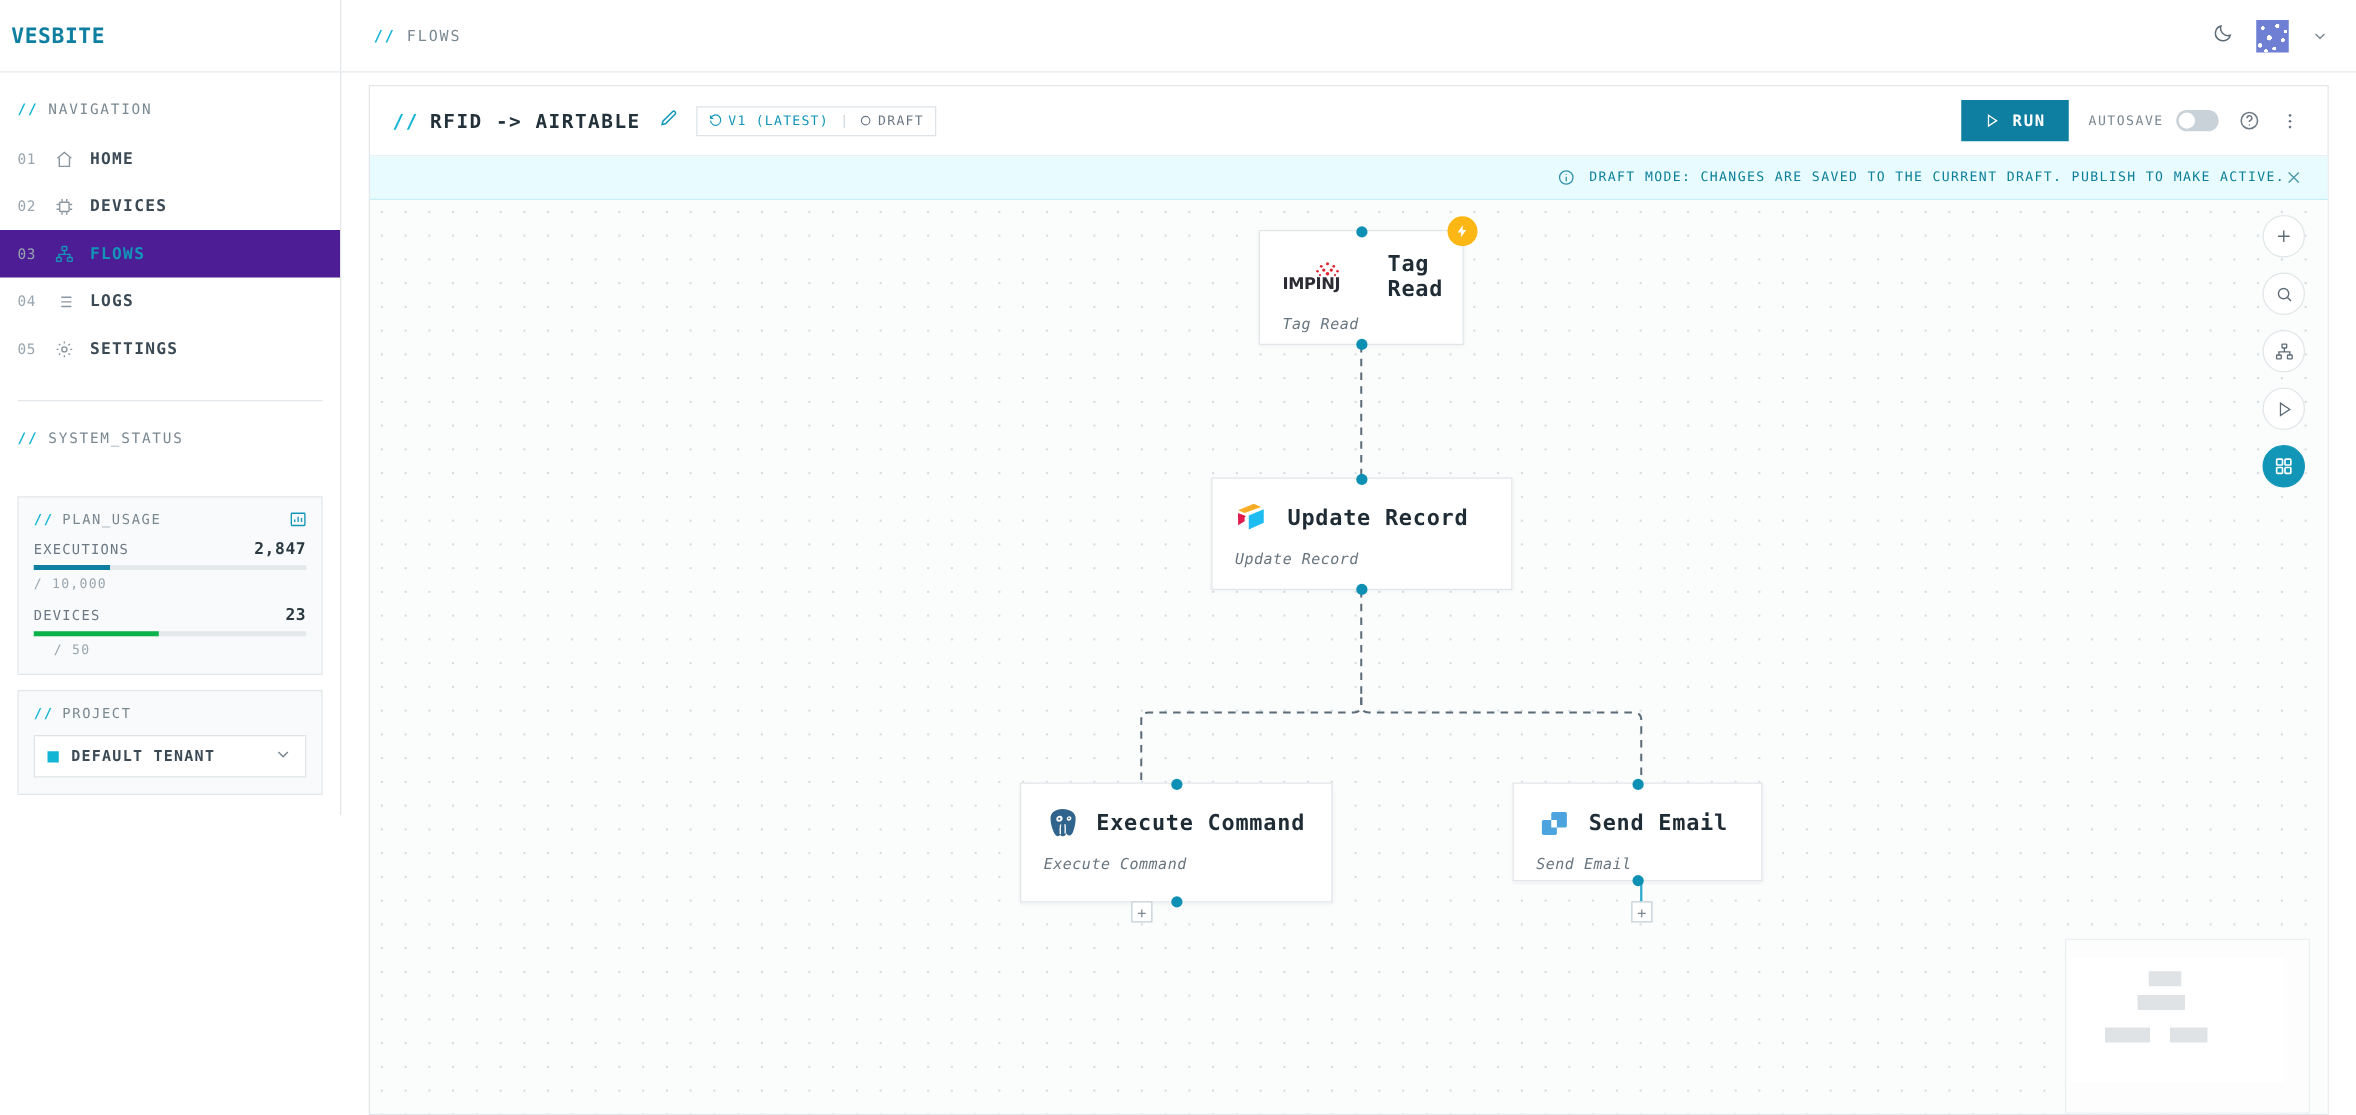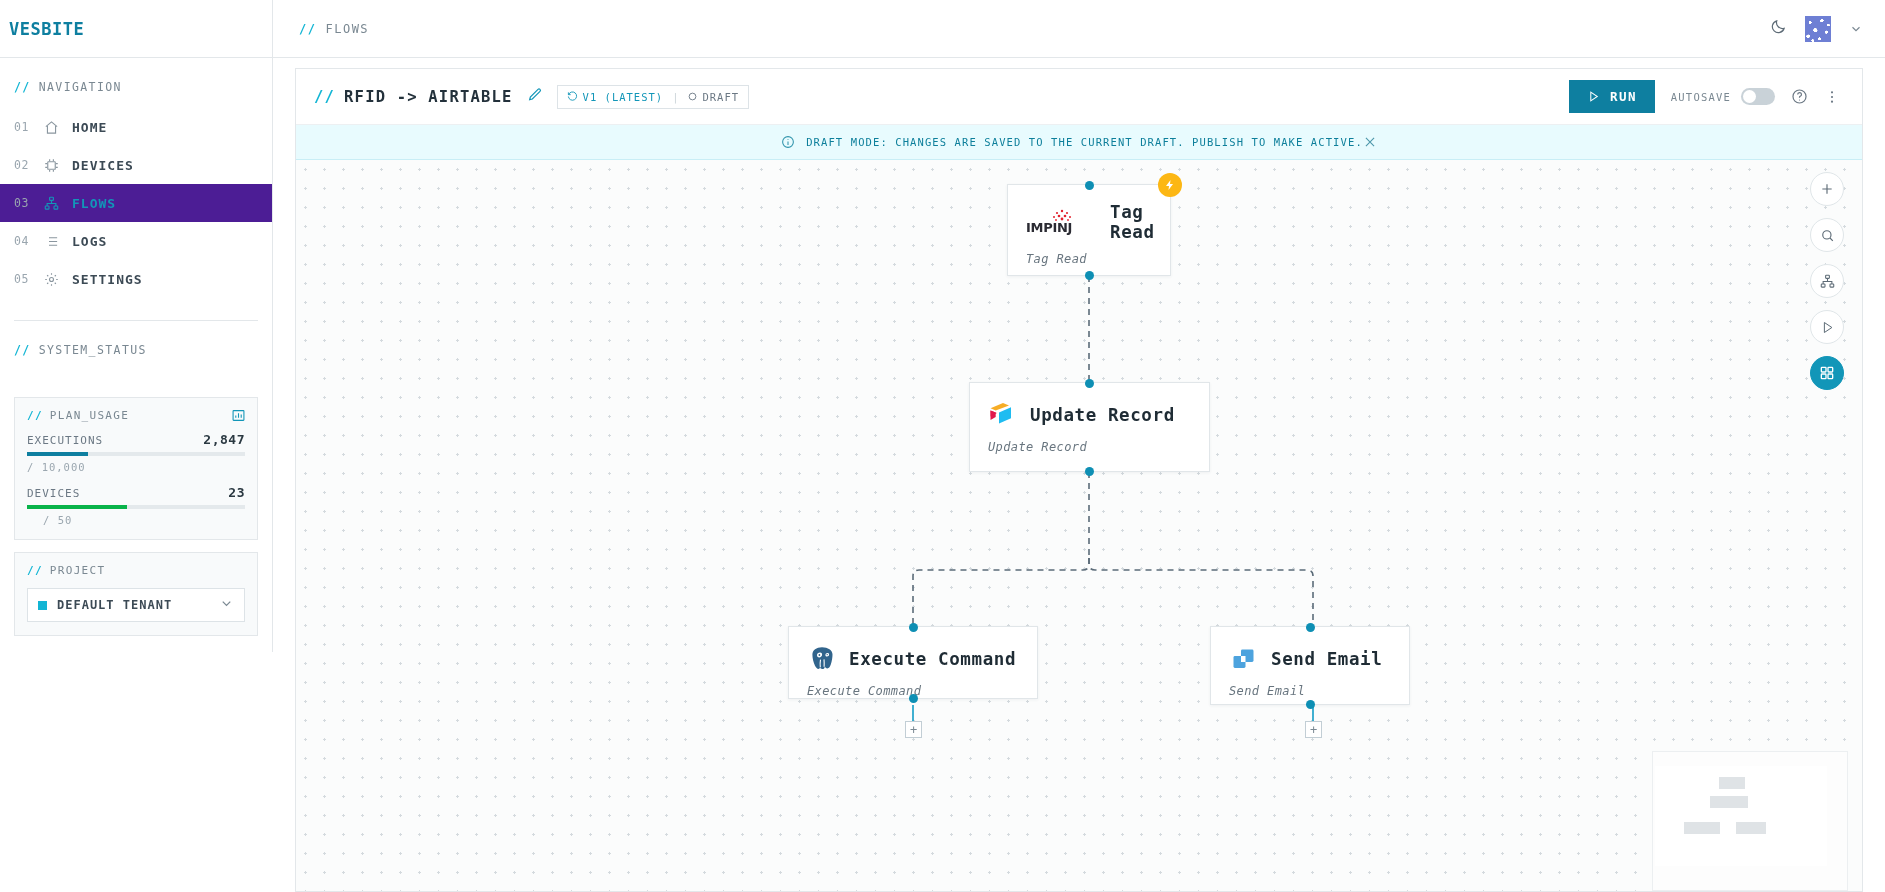--- a/index.html
+++ b/index.html
@@ -159,21 +159,21 @@
     position: relative; cursor: pointer;
   }
   .toggle-knob {
     position: absolute; left: 2px; top: 2px; width: 13px; height: 13px;
     border-radius: 50%; background: #fff;
   }
   .ico-btn { color: #6b7884; cursor: pointer; display: flex; }
 
   .banner {
     background: #e8fbfe; border-bottom: 1px solid #c8eef6;
-    height: 35px; display: flex; align-items: center; justify-content: center;
+    height: 35px; display: flex; align-items: center; justify-content: flex-end;
     padding: 0 20px 0 20px;
   }
   .banner-left { display: flex; align-items: center; gap: 11px; }
   .banner-txt { font-size: 10.5px; letter-spacing: 1.1px; color: #0d7f9b; }
   .banner-x { color: #4d97aa; cursor: pointer; display: flex; }
 
   
   .canvas {
     position: relative; flex: 1 1 auto; min-height: 0; overflow: hidden;
     background-color: #fbfcfc;
@@ -532,21 +532,21 @@
                   <path d="M2.5 8.6 8.9 11 2.6 14.6z" fill="#e11a4d"></path>
                   <path d="M11 10.4v11.2l12-5.4V5.3z" fill="#1fbcf1"></path>
                 </svg>
               </span>
               <span class="node-title">Update Record</span>
             </div>
             <div class="node-sub">Update Record</div>
             <span class="port bot"></span>
           </div>
 
-          <div class="node" style="left:492px; top:466px; width:250px; height:73px;">
+          <div class="node" style="left:520px; top:466px; width:250px; height:96px;">
             <span class="port top"></span>
             <div class="node-head">
               <span class="logo">
                 <svg width="28" height="28" viewBox="0 0 28 28">
                   <path d="M14 2.2c-5.6 0-9.6 2.8-9.6 7.4 0 3.6 1 7.8 2.6 11.1 1 2 2.2 3.2 3.4 3.2.9 0 1.4-.6 1.6-1.6.3 1 1.1 1.7 2.3 1.7 1.5 0 2.4-1 2.6-2.6.5 1.2 1.4 2 2.5 2 1.4 0 2.5-1.3 3.3-3.6 1.3-3.6 1.8-7.6 1.8-10.2 0-4.6-4.6-7.4-10.5-7.4z" fill="#31648c"></path>
                   <path d="M12.1 7.6c-1.8 0-3.1 1.2-3.1 2.6 0 1.3.9 2.2 2.2 2.2 1.6 0 2.9-1.2 2.9-2.6 0-1.3-.8-2.2-2-2.2z" fill="#fff"></path>
                   <path d="M19.6 7.9c-1.3 0-2.2.9-2.2 2 0 1 .7 1.7 1.6 1.7 1.2 0 2.1-.9 2.1-2 0-1-.6-1.7-1.5-1.7z" fill="#fff"></path>
                   <circle cx="11.4" cy="10" r=".9" fill="#31648c"></circle>
                   <circle cx="19.2" cy="9.6" r=".7" fill="#31648c"></circle>
                   <path d="M12.5 14.6c-.4 2.4-.5 5.3-.2 7.6M16 14.4c.2 2.3.3 5.2.1 7.4" stroke="#fff" stroke-width="1.1" fill="none"></path>

